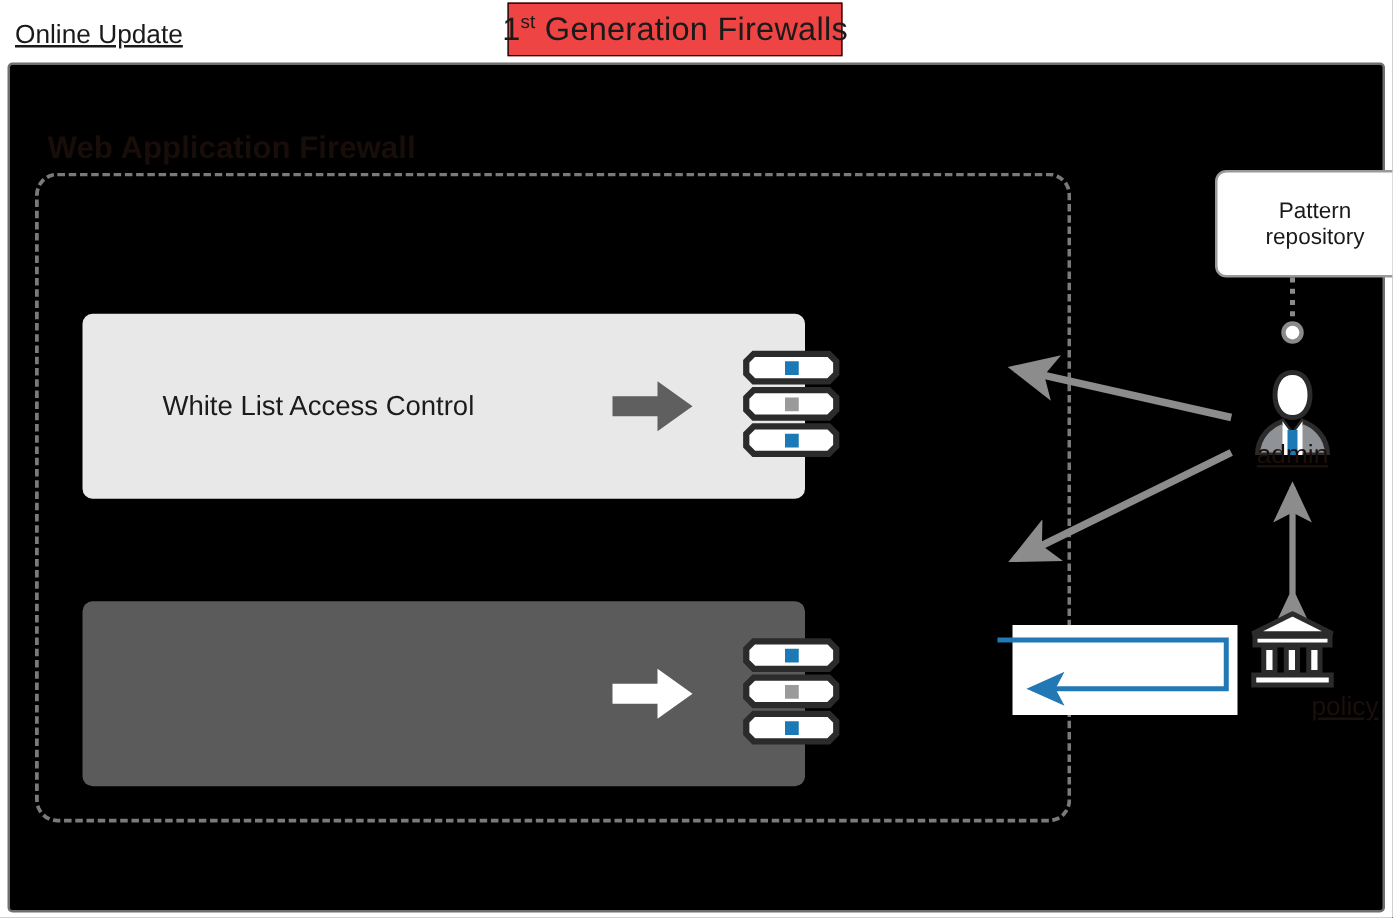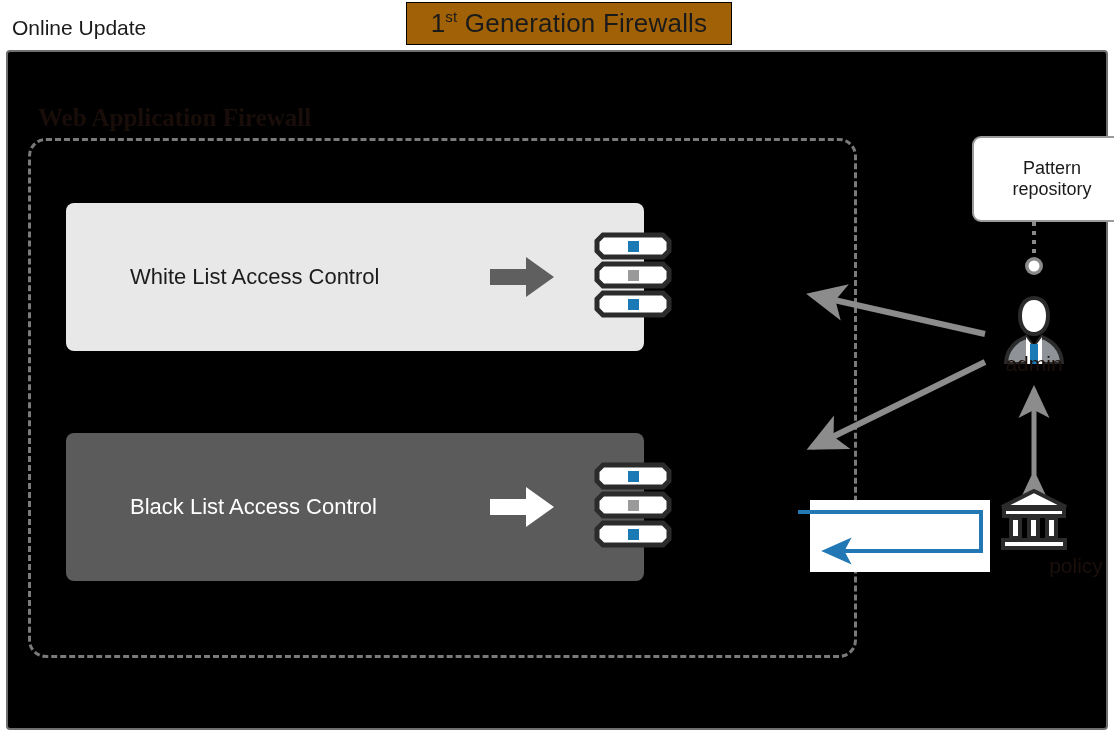--- a/index.html
+++ b/index.html
@@ -16,23 +16,23 @@
     height: 734px;
     background: #ffffff;
     overflow: hidden;
   }
 
   
   .title-box {
     position: absolute;
     left: 406px;
     top: 2px;
-    width: 326px;
+    width: 268px;
     height: 43px;
-    background: #a16207;
+    background: #ef4444;
     border: 1.5px solid #000000;
     display: flex;
     align-items: center;
     justify-content: center;
     box-sizing: border-box;
     z-index: 40;
   }
   .title-text {
     font-size: 26px;
     color: #1a1a1a;
@@ -61,21 +61,20 @@
   
   .waf-label {
     position: absolute;
     left: 38px;
     top: 104px;
     font-size: 25px;
     font-weight: bold;
     color: #190d0a;
     white-space: nowrap;
     z-index: 5;
-    font-family: Liberation Serif, serif;
   }
 
   
   .dashed-container {
     position: absolute;
     left: 28px;
     top: 138px;
     width: 829px;
     height: 520px;
     border: 3px dashed #7a7a7a;
@@ -85,20 +84,21 @@
 
   
   .ac-row {
     position: absolute;
     left: 66px;
     width: 578px;
     height: 148px;
     border-radius: 8px;
     box-sizing: border-box;
     z-index: 6;
+    margin-top: 48px;
   }
   .ac-row.white {
     top: 203px;
     background: #e8e8e8;
   }
   .ac-row.black {
     top: 433px;
     background: #5b5b5b;
   }
   .ac-label {
@@ -157,40 +157,42 @@
     position: absolute;
     z-index: 20;
   }
   .actor-caption {
     position: absolute;
     text-align: center;
     font-size: 21px;
     color: #1b0f0c;
     white-space: nowrap;
     z-index: 21;
+    text-decoration: underline;
   }
 
   
   .online-box {
     position: absolute;
     left: 810px;
     top: 500px;
     width: 180px;
     height: 72px;
     background: #ffffff;
     z-index: 25;
   }
   .online-text {
     position: absolute;
     left: 12px;
     top: 16px;
     font-size: 21px;
     color: #1a1a1a;
     white-space: nowrap;
     z-index: 27;
+    text-decoration: underline;
   }
 
   
   .overlay {
     position: absolute;
     left: 0;
     top: 0;
     width: 1114px;
     height: 734px;
     pointer-events: none;
@@ -247,21 +249,20 @@
         <path d="M10,33 L70,33 L76,39 L76,49 L70,55 L10,55 L4,49 L4,39 Z"></path>
         <path d="M10,62 L70,62 L76,68 L76,78 L70,84 L10,84 L4,78 L4,68 Z"></path>
       </g>
       <rect x="35" y="10" width="11" height="11" fill="#1b7ab5"></rect>
       <rect x="35" y="39" width="11" height="11" fill="#9a9a9a"></rect>
       <rect x="35" y="68" width="11" height="11" fill="#1b7ab5"></rect>
     </svg>
   </div>
 
   <div class="ac-row black">
-    <div class="ac-label">Black List Access Control</div>
 
     <svg class="ac-arrow" viewBox="0 0 68 46">
       <path d="M2,15 L38,15 L38,3 L66,23 L38,43 L38,31 L2,31 Z" fill="#ffffff"></path>
     </svg>
 
     <svg class="ac-server" viewBox="0 0 80 92">
       <g stroke="#2b2b2b" stroke-width="5" fill="#ffffff">
         <path d="M10,4 L70,4 L76,10 L76,20 L70,26 L10,26 L4,20 L4,10 Z"></path>
         <path d="M10,33 L70,33 L76,39 L76,49 L70,55 L10,55 L4,49 L4,39 Z"></path>
         <path d="M10,62 L70,62 L76,68 L76,78 L70,84 L10,84 L4,78 L4,68 Z"></path>

